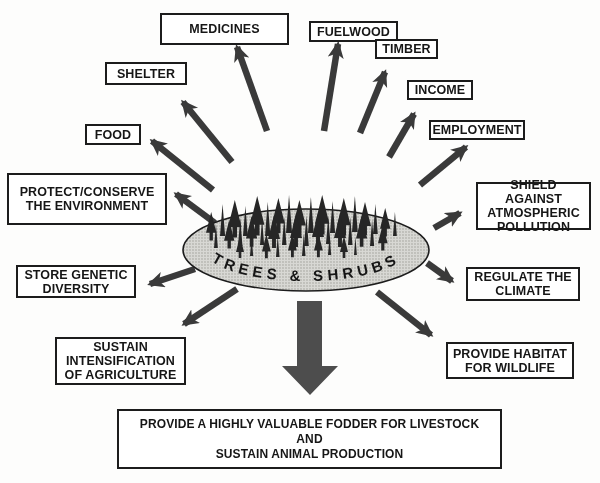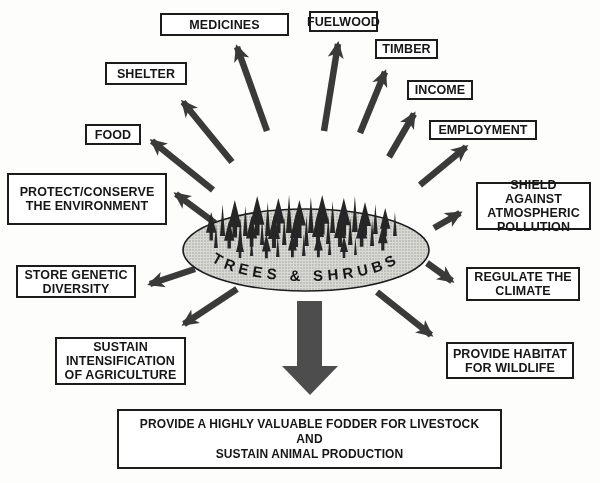--- a/index.html
+++ b/index.html
@@ -22,27 +22,27 @@
     font-size: 12.5px;
     line-height: 14px;
     letter-spacing: 0.1px;
     display: flex;
     align-items: center;
     justify-content: center;
     text-align: center;
     white-space: pre-line;
     padding: 1px 3px;
   }
-  #box-medicines   { left:160px; top:13px;  width:129px; height:23px; }
-  #box-fuelwood    { left:309px; top:11px;   width:69px;  height:21px; }
+  #box-medicines   { left:160px; top:13px;  width:129px; height:32px; }
+  #box-fuelwood    { left:309px; top:21px;   width:89px;  height:21px; }
   #box-timber      { left:375px; top:39px;  width:63px;  height:20px; }
   #box-shelter     { left:105px; top:62px;  width:82px;  height:23px; }
   #box-income      { left:407px; top:80px;  width:66px;  height:20px; }
   #box-food        { left:85px;  top:124px; width:56px;  height:21px;text-align:right; }
-  #box-employment  { left:429px; top:120px; width:108px; height:20px; }
+  #box-employment  { left:429px; top:120px; width:96px; height:20px; }
   #box-protect     { left:7px;   top:173px; width:160px; height:52px; }
   #box-shield      { left:476px; top:182px; width:115px; height:48px; }
   #box-store       { left:16px;  top:265px; width:120px; height:33px; }
   #box-regulate    { left:466px; top:267px; width:114px; height:34px; }
   #box-sustain     { left:55px;  top:337px; width:131px; height:48px; }
   #box-habitat     { left:446px; top:342px; width:128px; height:37px;text-align:center; }
   #box-fodder      { left:117px; top:409px; width:385px; height:60px; font-size:12px; line-height:15px; }
   .center-graphic { position: absolute; left: 180px; top: 192px; }
 </style>
 </head>

